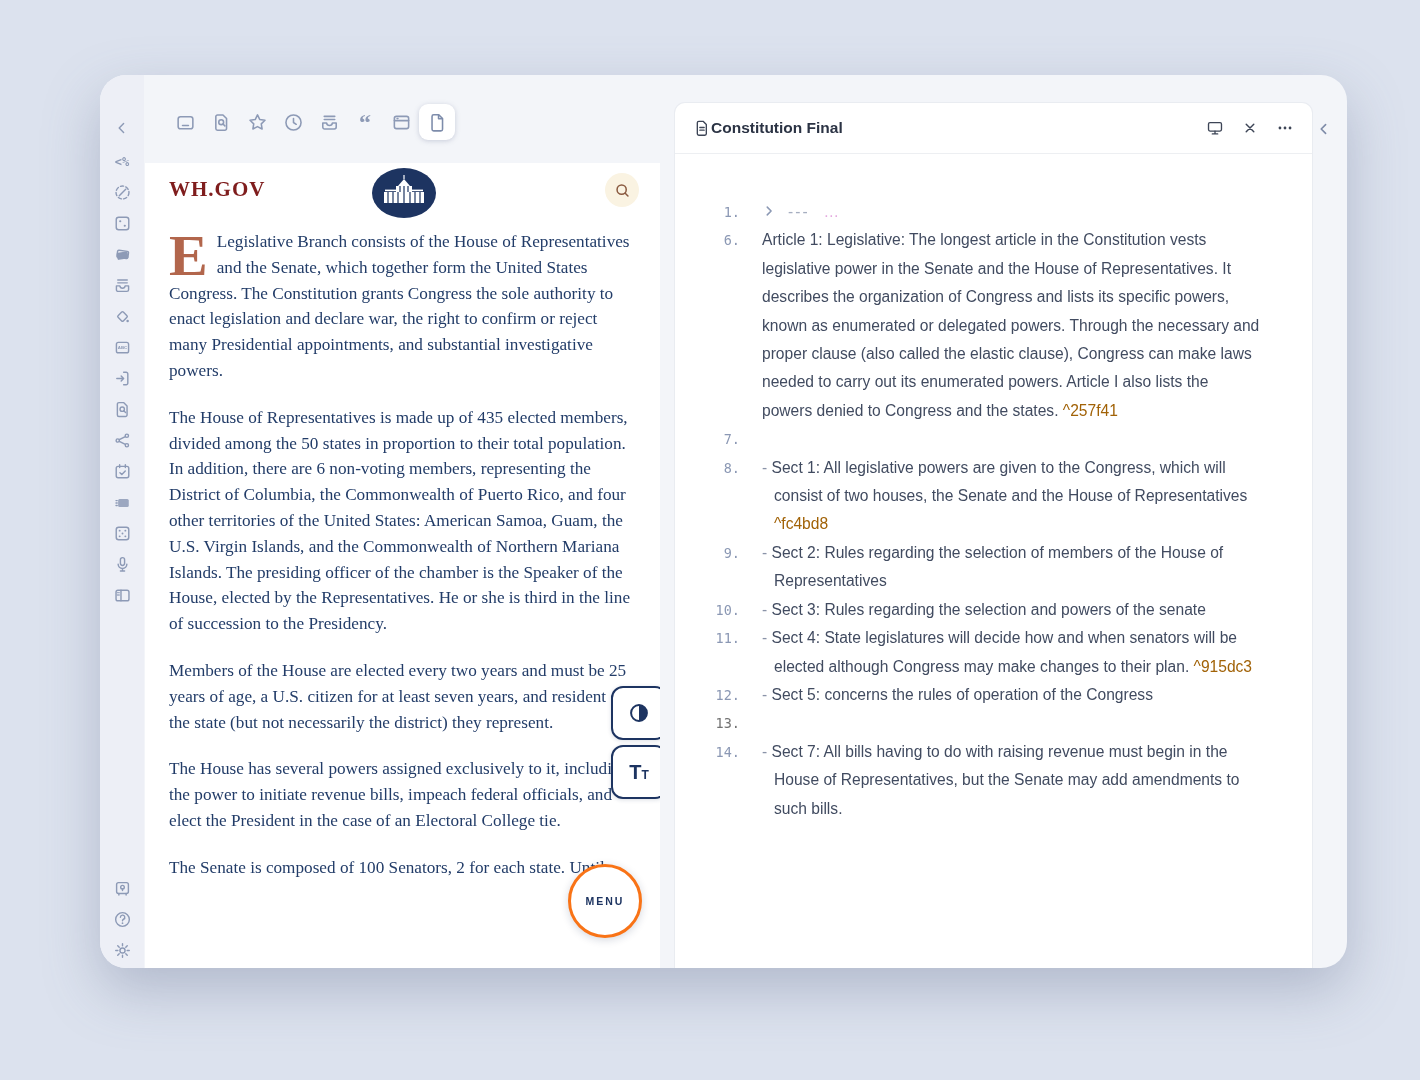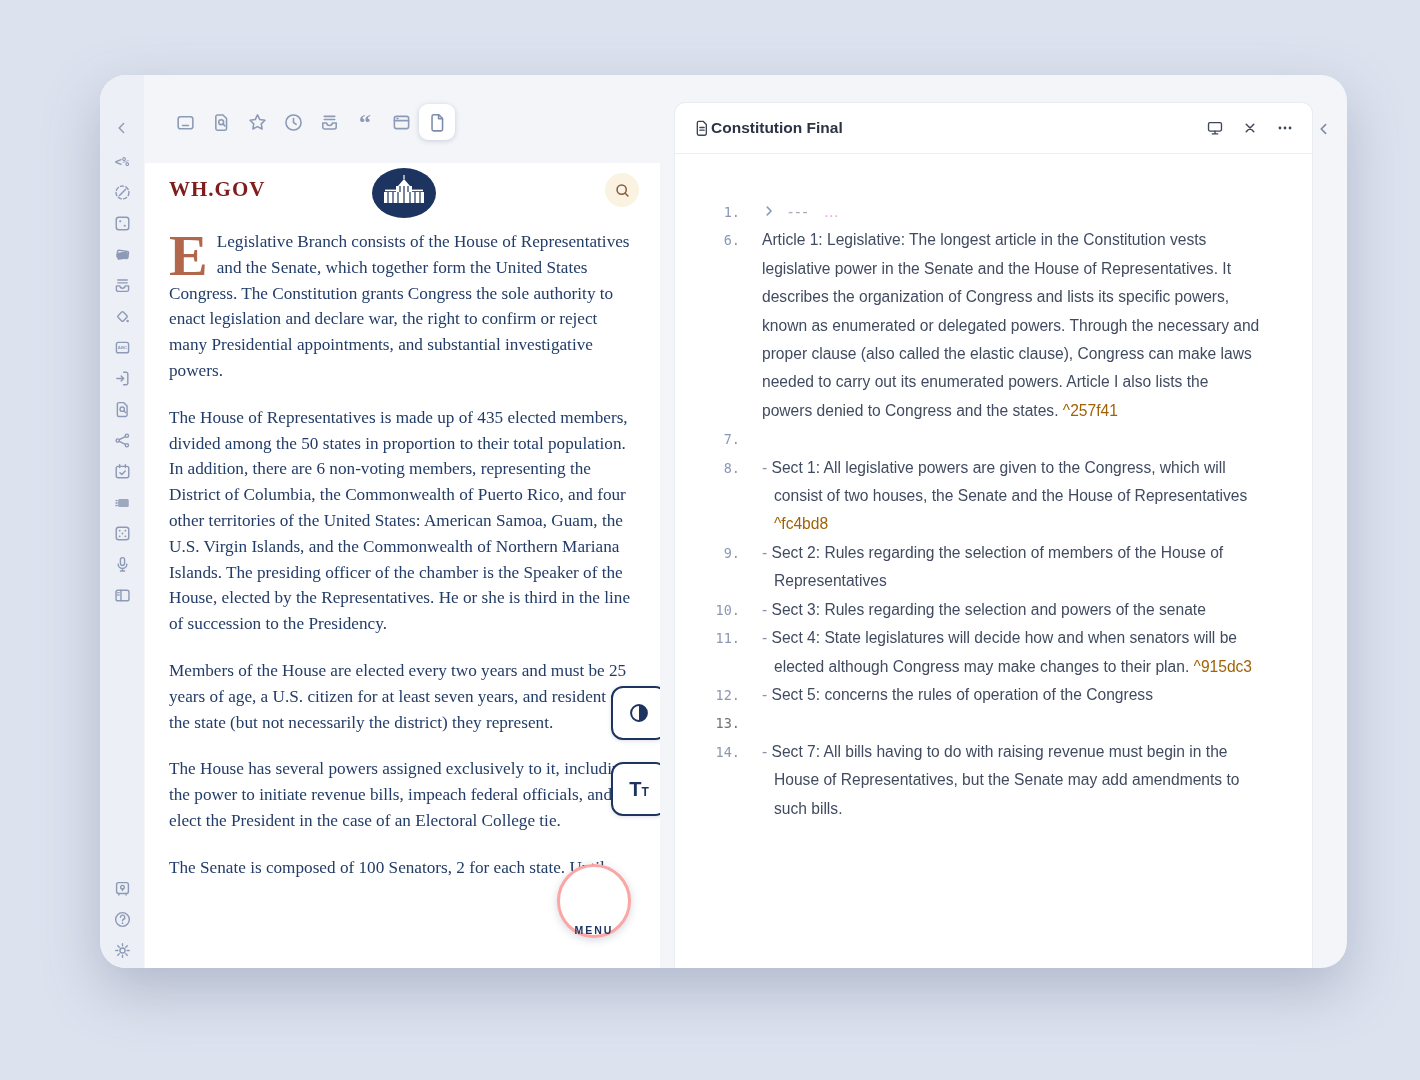--- a/index.html
+++ b/index.html
@@ -28,28 +28,28 @@
   .wh-title{position:absolute;left:24px;top:16px;font:700 21px/1 "Liberation Serif",serif;
     letter-spacing:1px;color:#7f1d1d;}
   .wh-logo{position:absolute;left:226px;top:4px;width:66px;height:52px;}
   .wh-search{position:absolute;left:460px;top:10px;width:34px;height:34px;border-radius:50%;
     background:#faf3e2;display:flex;align-items:center;justify-content:center;color:#8a5a40;cursor:pointer;}
   .wh-search svg{width:17px;height:17px;}
   .article{padding:0 22px 0 24px;margin-top:8px;font:17.2px/25.8px "Liberation Serif",serif;color:#223c68;}
   .article p{margin:0 0 21px 0;}
   .dropcap{float:left;font:700 58px/46px "Liberation Serif",serif;color:#b2664c;padding:4px 9px 0 0;}
   
-  .float-btns{position:absolute;right:-7px;top:523px;display:flex;flex-direction:column;gap:22px;}
+  .float-btns{position:absolute;right:-7px;top:523px;display:flex;flex-direction:column;gap:5px;}
   .fbtn{width:52px;height:50px;background:#fff;border:2px solid #1d3461;border-radius:12px;
     display:flex;align-items:center;justify-content:center;color:#1d3461;cursor:pointer;box-shadow:0 1px 4px rgba(20,40,80,.15);}
   .fbtn svg{width:22px;height:22px;}
   .tt{font:700 20px/1 "Liberation Sans",sans-serif;color:#1d3461;}
   .tt small{font-size:12px;font-weight:700;}
-  .menu-btn{position:absolute;left:412px;top:701px;width:68px;height:68px;border-radius:50%;background:#fff;
-    border:3px solid #fca5a5;display:flex;align-items:flex-end;justify-content:center;cursor:pointer;
+  .menu-btn{position:absolute;left:423px;top:701px;width:68px;height:68px;border-radius:50%;background:#fff;
+    border:3px solid #f97316;display:flex;align-items:center;justify-content:center;cursor:pointer;
     font:700 10.5px/1 "Liberation Sans",sans-serif;letter-spacing:2px;color:#1d3461;box-shadow:0 2px 8px rgba(20,40,80,.18);}
   
   .note{position:absolute;left:575px;top:28px;width:637px;bottom:0;background:#fff;
     border-radius:10px 10px 0 0;box-shadow:0 0 0 1px rgba(150,160,180,.10);}
   .note-head{height:50px;border-bottom:1px solid #edeff2;display:flex;align-items:center;padding:0 18px;}
   .note-head .file{color:#3d4556;}
   .note-head svg{width:18px;height:18px;display:block;}
   .note-title{font:600 15.5px/1 "Liberation Sans",sans-serif;color:#2b3344;}
   .head-actions{margin-left:auto;display:flex;align-items:center;gap:17px;color:#3d4556;}
   .hic{cursor:pointer;display:flex;}

